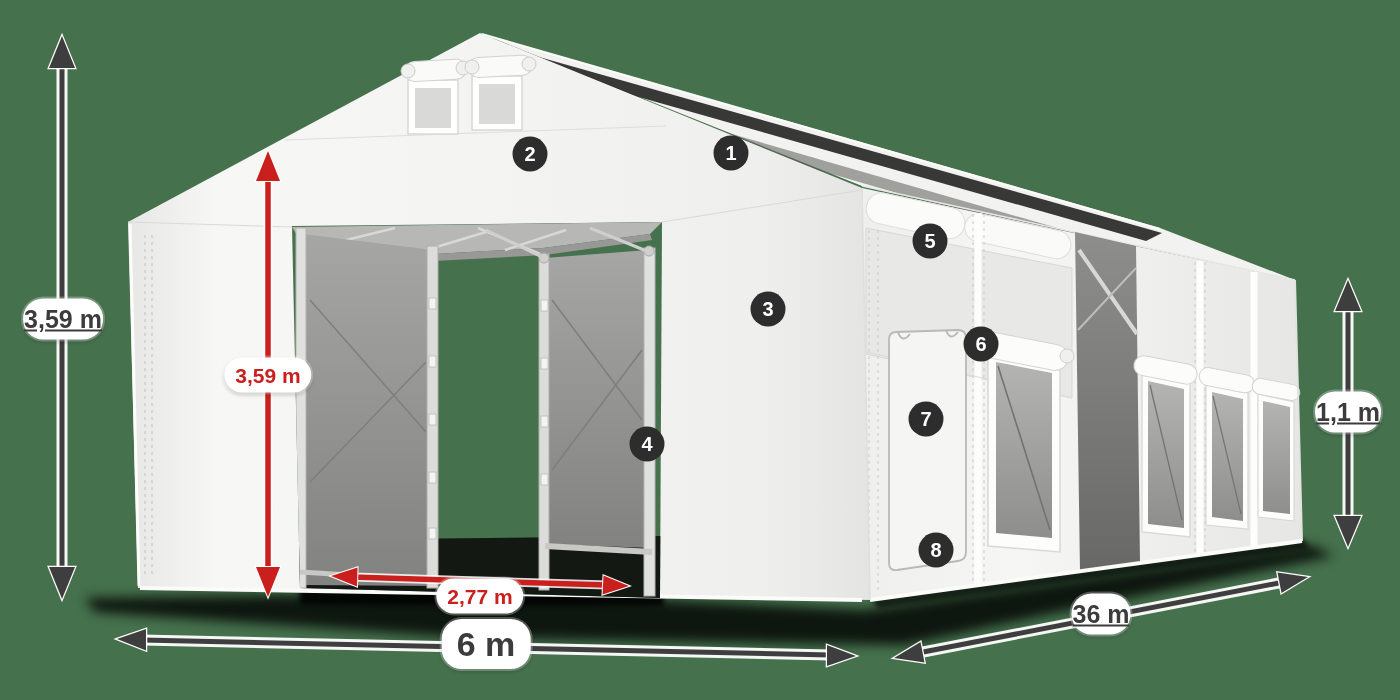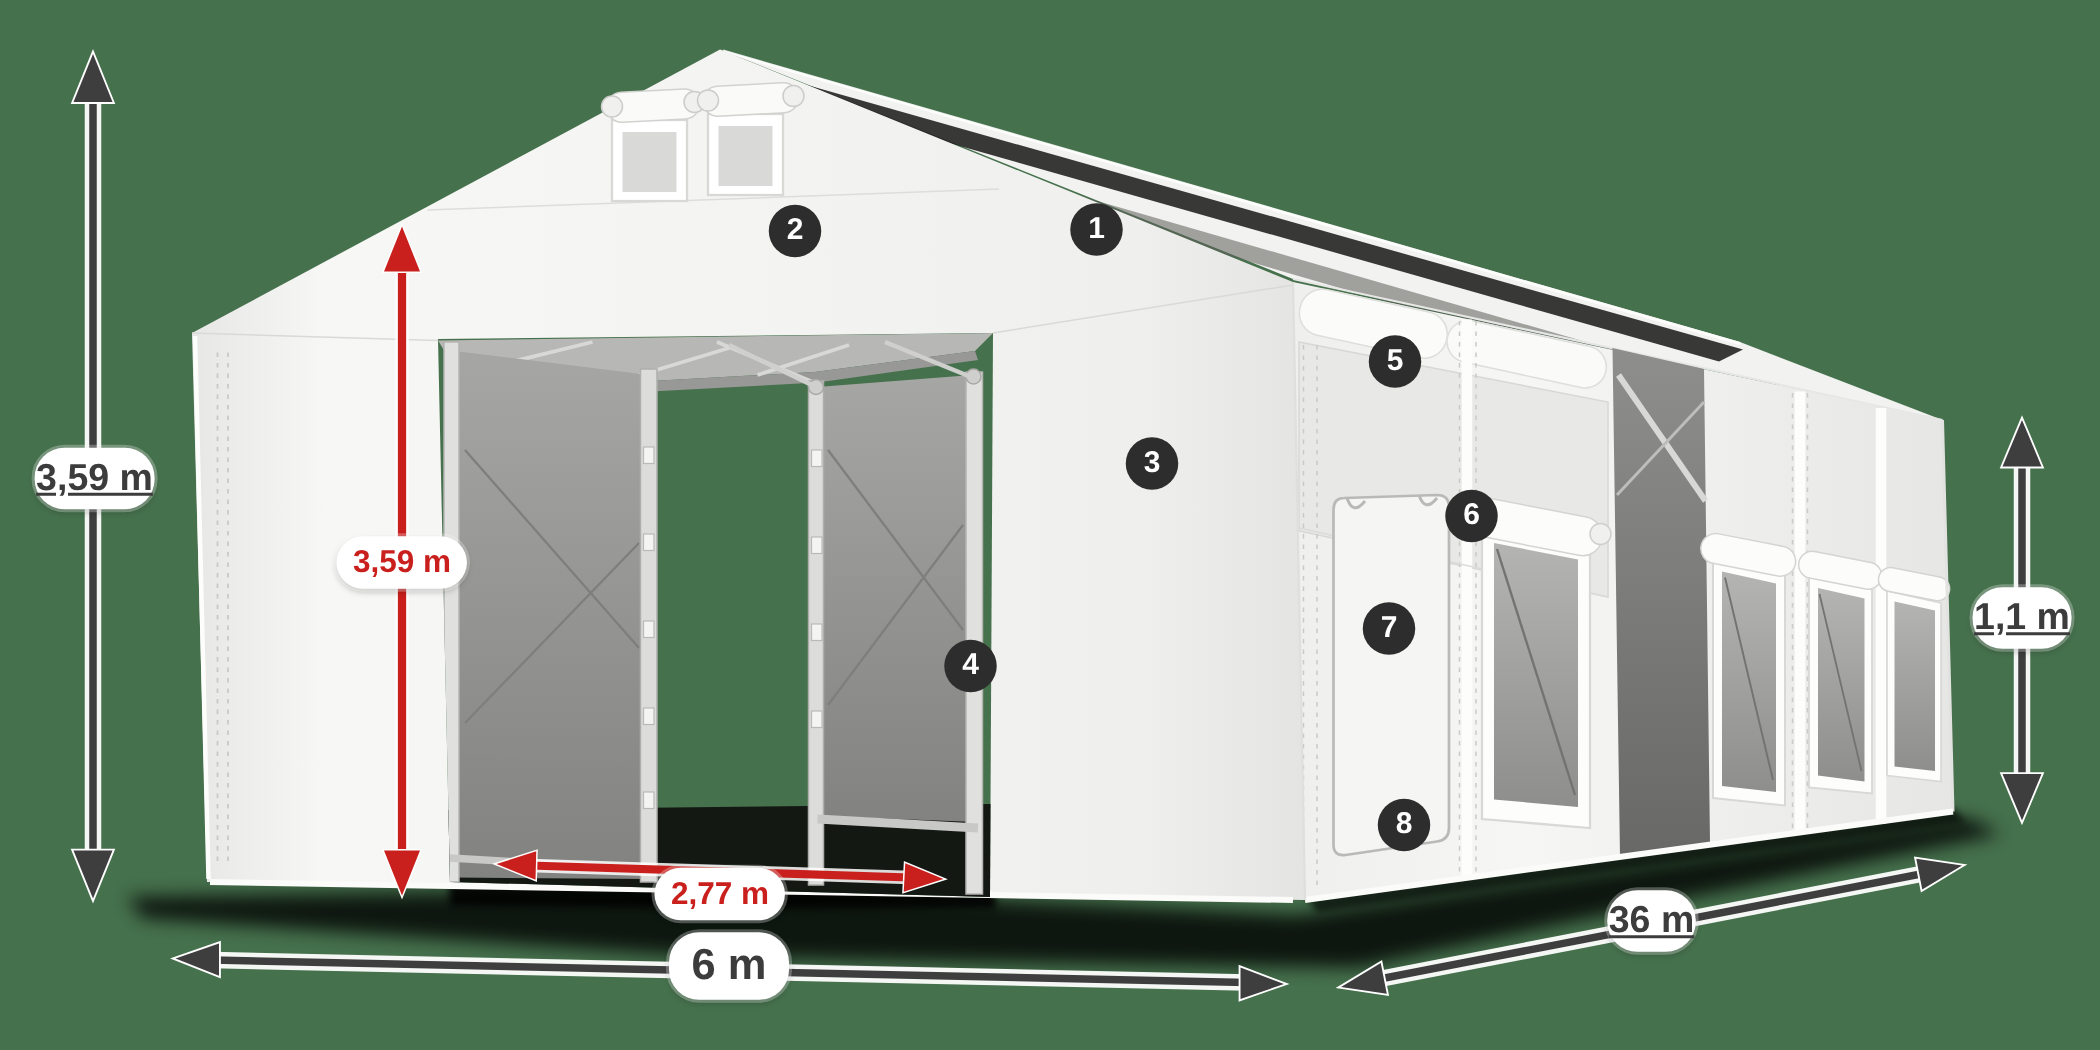--- a/index.html
+++ b/index.html
@@ -10,21 +10,21 @@
   }
   .stage svg{position:absolute;left:0;top:0;}
   .dim-label{
     position:absolute;transform:translate(-50%,-50%);
     background:#ffffff;border-radius:20px;
     color:#3c3c3c;font-weight:700;line-height:1;white-space:nowrap;
     box-shadow:0 0 0 2px rgba(255,255,255,.28), 0 2px 4px rgba(0,0,0,.25);
     z-index:5;text-align:center;
   }
   .dim-label.md{font-size:25px;padding:8px 1px;text-decoration:underline;}
-  .dim-label.lg{font-size:29px;padding:8px 15px;}
+  .dim-label.lg{font-size:34px;padding:8px 15px;}
   .dim-label.sm{font-size:21px;padding:7px 11px;color:#c9201d;}
   .badge{
     position:absolute;transform:translate(-50%,-50%);
     width:35px;height:35px;border-radius:50%;
     background:#2d2d2d;color:#ffffff;
     font-size:20px;font-weight:700;
     display:flex;align-items:center;justify-content:center;
     z-index:6;
   }
 </style>

